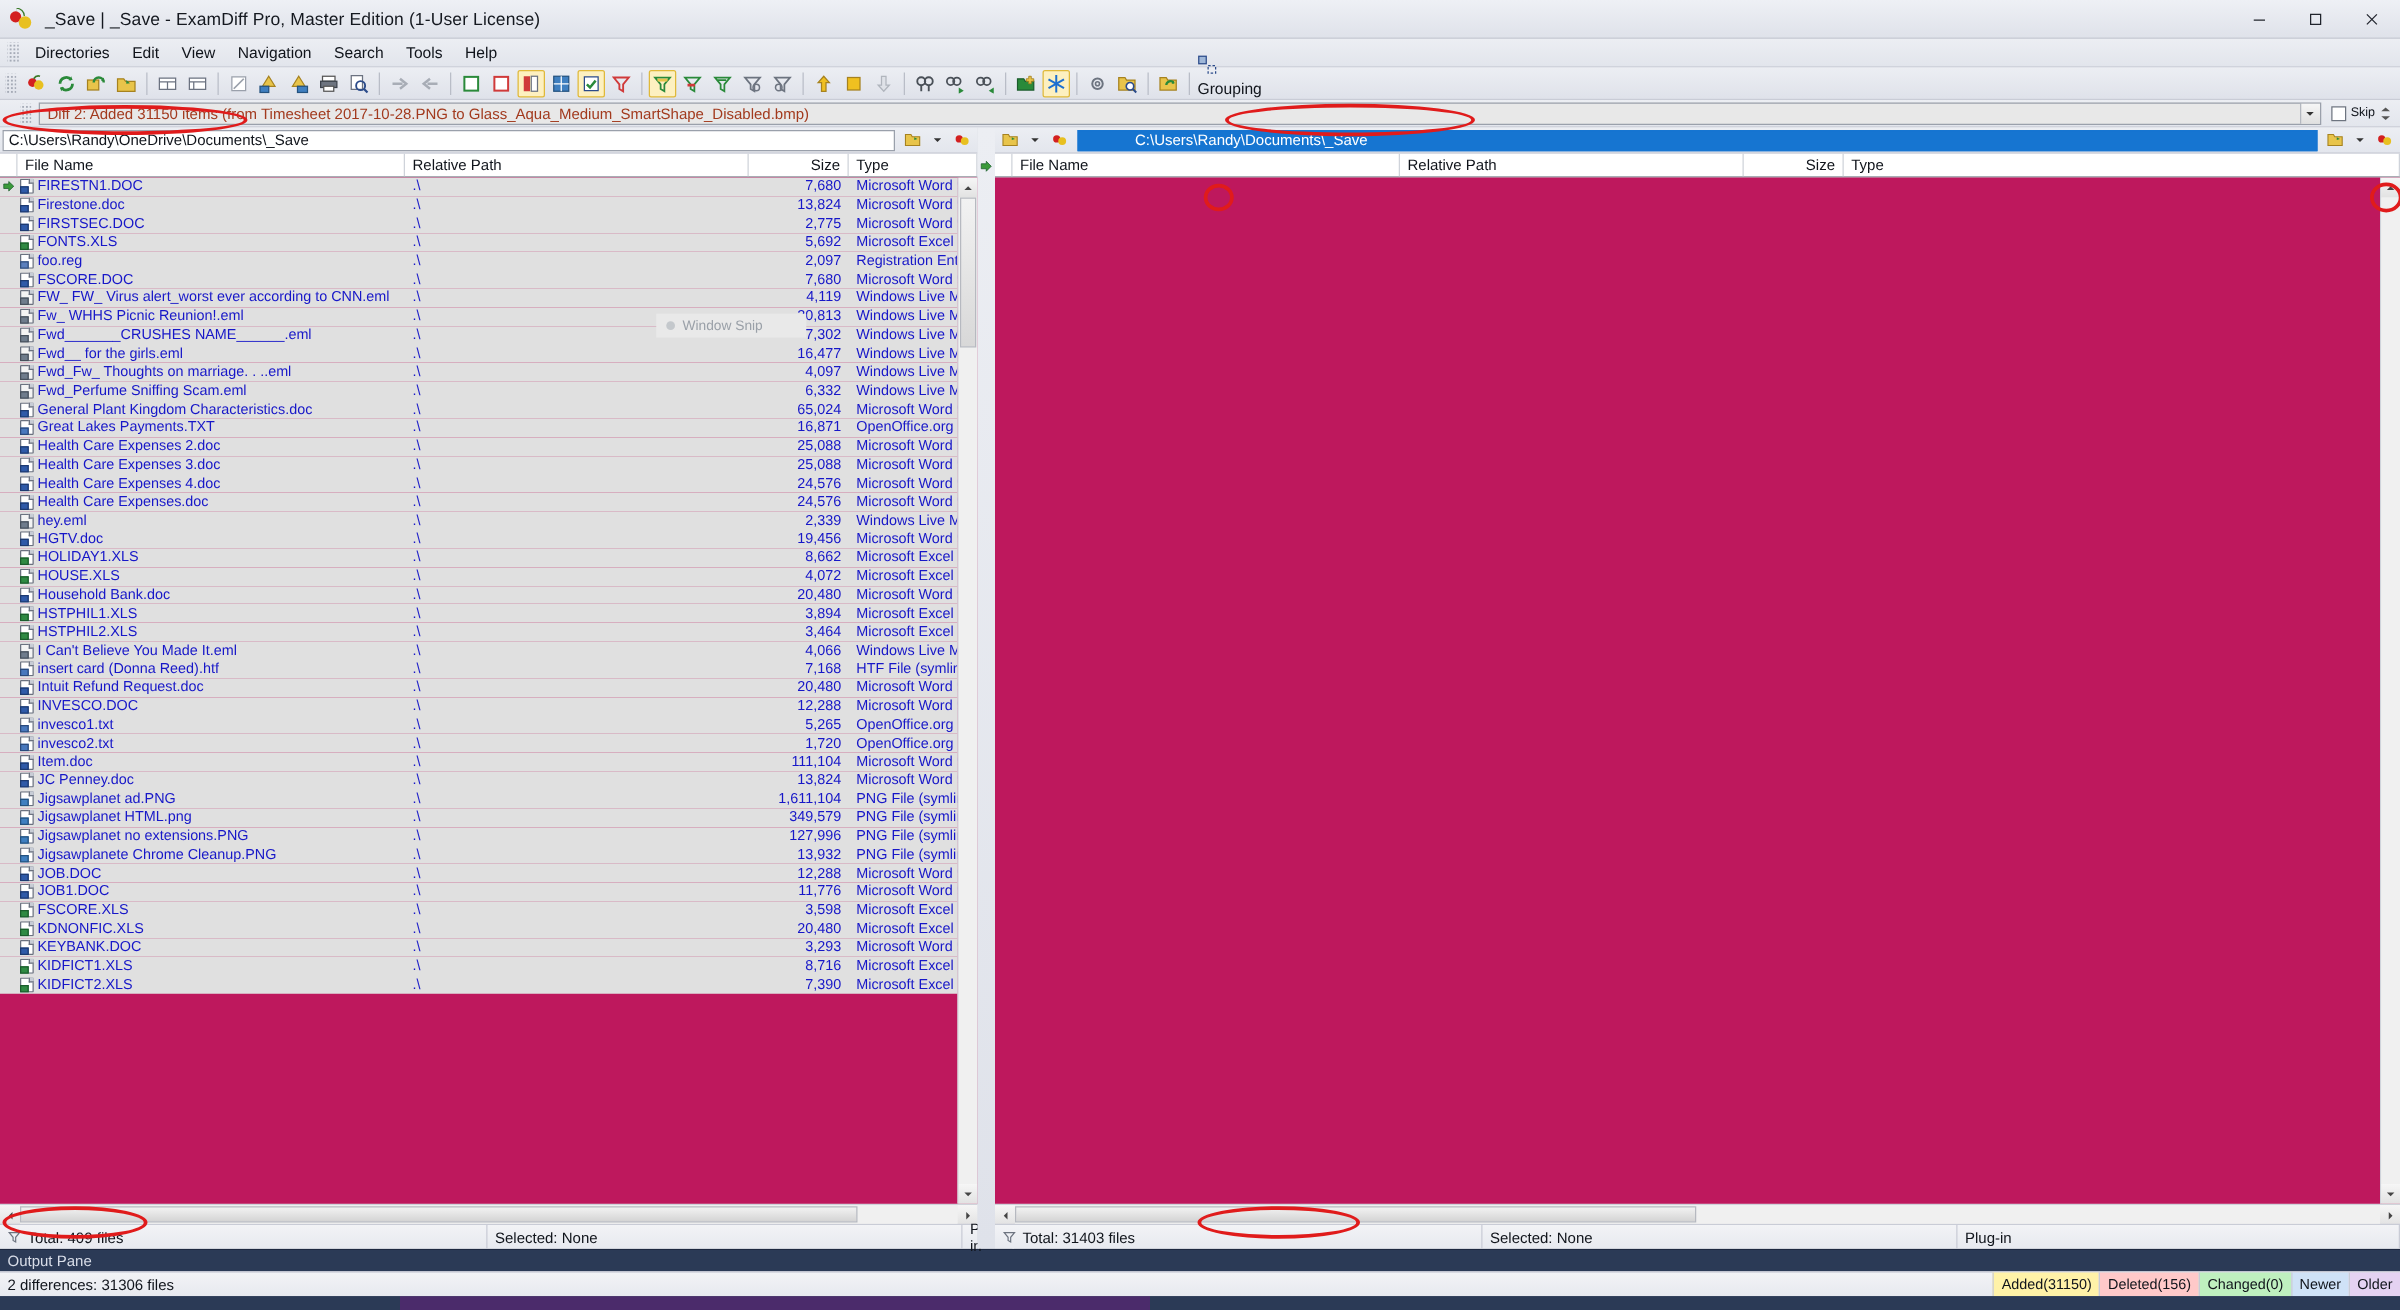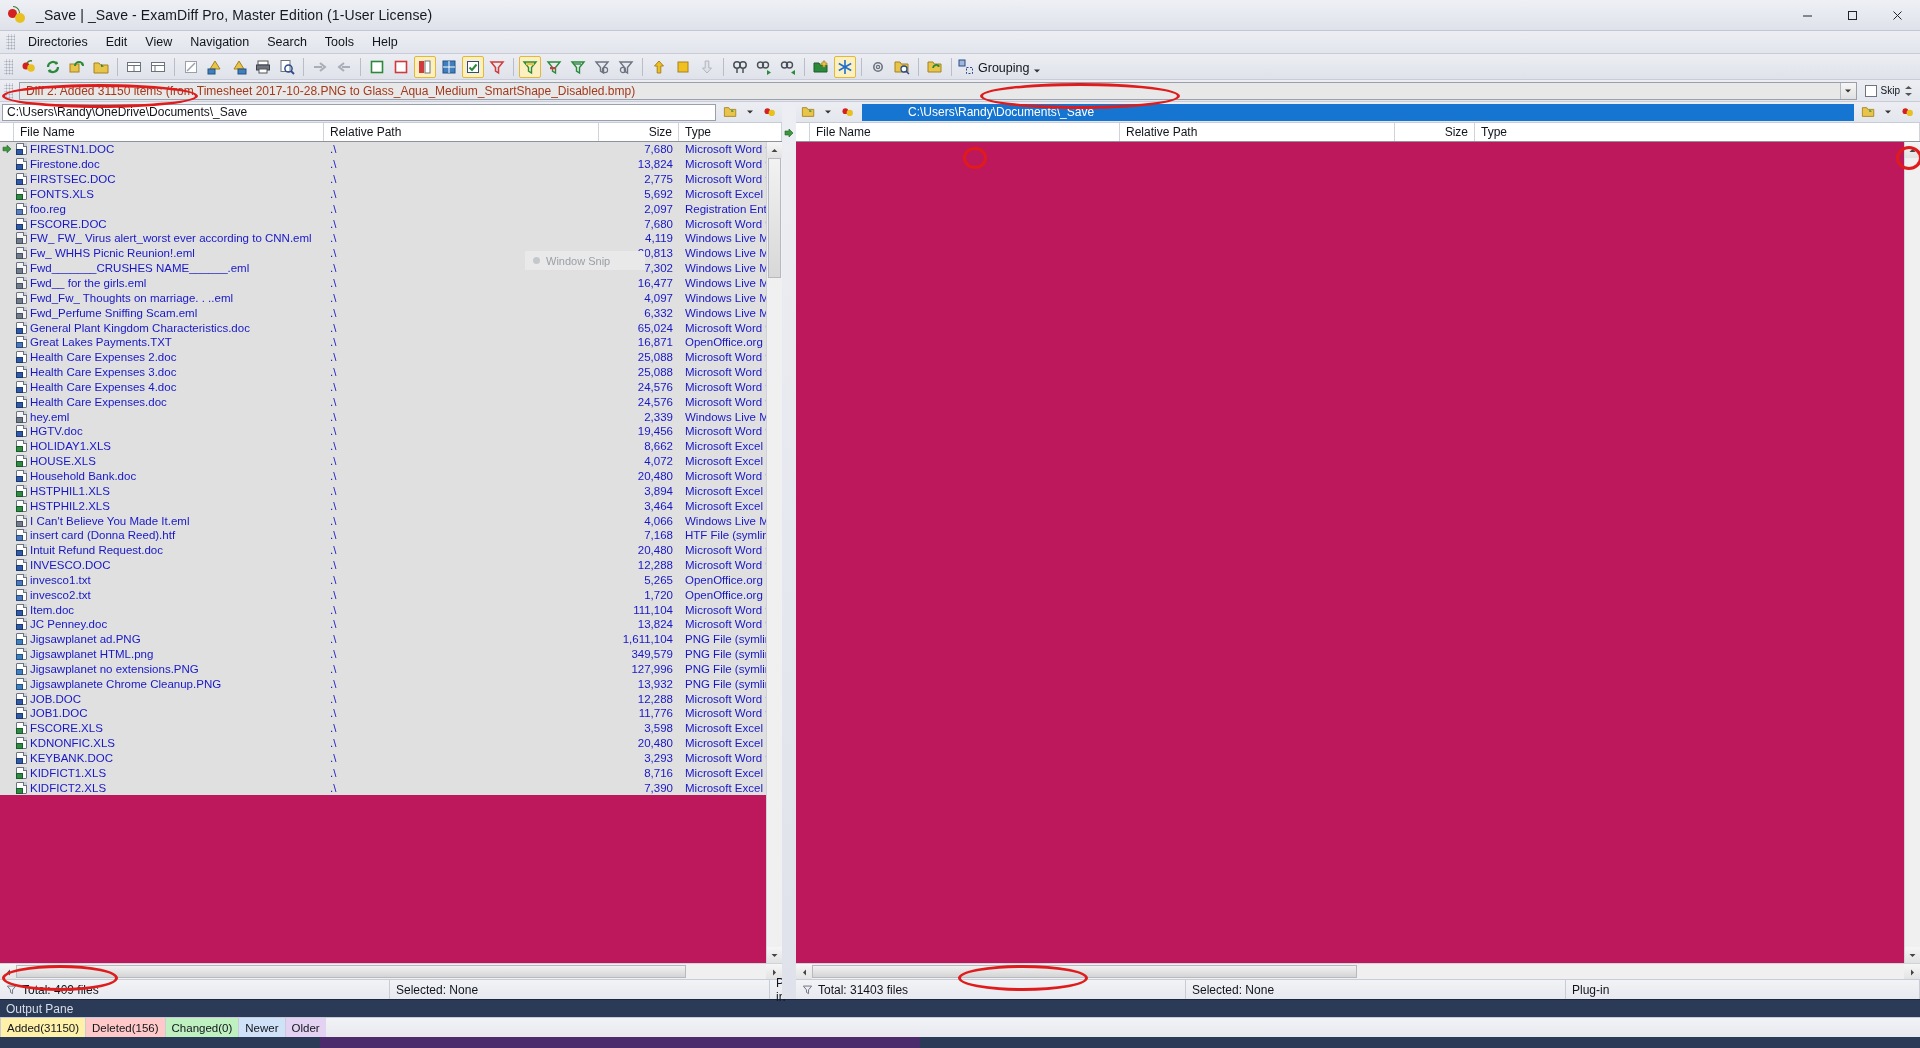--- a/index.html
+++ b/index.html
@@ -76,31 +76,31 @@
   }
   .tb-btn {
     width: 22px; height: 22px; margin: 0 1px;
     display: flex; align-items: center; justify-content: center;
     border: 1px solid transparent; border-radius: 2px;
     position: relative;
   }
   .tb-btn.on { background: #fdf0c0; border-color: #e0b93a; }
   .tb-sep { width: 1px; height: 18px; background: #b9bdc7; margin: 0 4px; }
   .grouping {
-    display: flex; align-items: flex-end; gap: 4px;
-    font-size: 12.5px; color: #10141b; padding: 0 6px 0 2px;
+    display: flex; align-items: flex-start; gap: 4px;
+    font-size: 12.5px; color: #10141b; padding: 0 6px 0 2px; flex-direction: column;
   }
 
   
   .diffbar-wrap {
     height: 22px; flex: 0 0 22px;
     display: flex; align-items: center;
     background: linear-gradient(#eceef3,#e3e6ed);
     border-bottom: 1px solid #c9ccd6;
-    padding-left: 2px;
+    padding-left: 14px;
   }
   .diff-combo {
     flex: 1 1 auto; height: 18px; margin: 0 2px;
     background: #e8e8e8; border: 1px solid #9aa0ab;
     display: flex; align-items: center; position: relative;
   }
   .diff-combo .txt {
     font-size: 12px; color: #a23a1e; padding-left: 6px;
     white-space: nowrap; overflow: hidden; text-overflow: ellipsis;
   }
@@ -1420,20 +1420,21 @@
         <div class="st-cell st-plug">Plug-in</div>
       </div>
     </div>
   </div>
 
   <div class="outputbar">
     <span>Output Pane</span>
   </div>
 
   <div class="mainstatus">
+    <div class="ms-text">2 differences: 31306 files</div>
     <div class="ms-badges">
       <div class="badge added">Added(31150)</div>
       <div class="badge deleted">Deleted(156)</div>
       <div class="badge changed">Changed(0)</div>
       <div class="badge newer">Newer</div>
       <div class="badge older">Older</div>
     </div>
   </div>
 
   <div class="progressbar">

